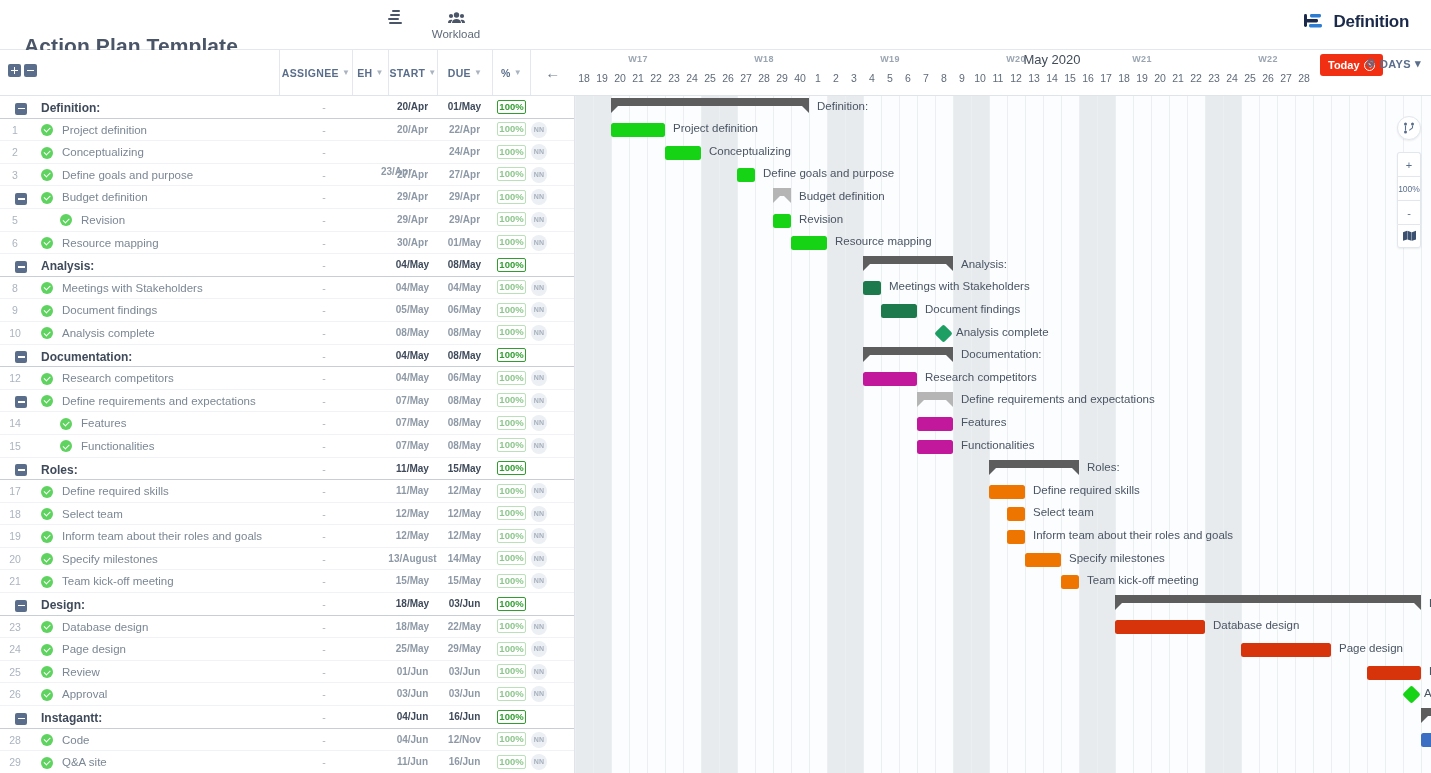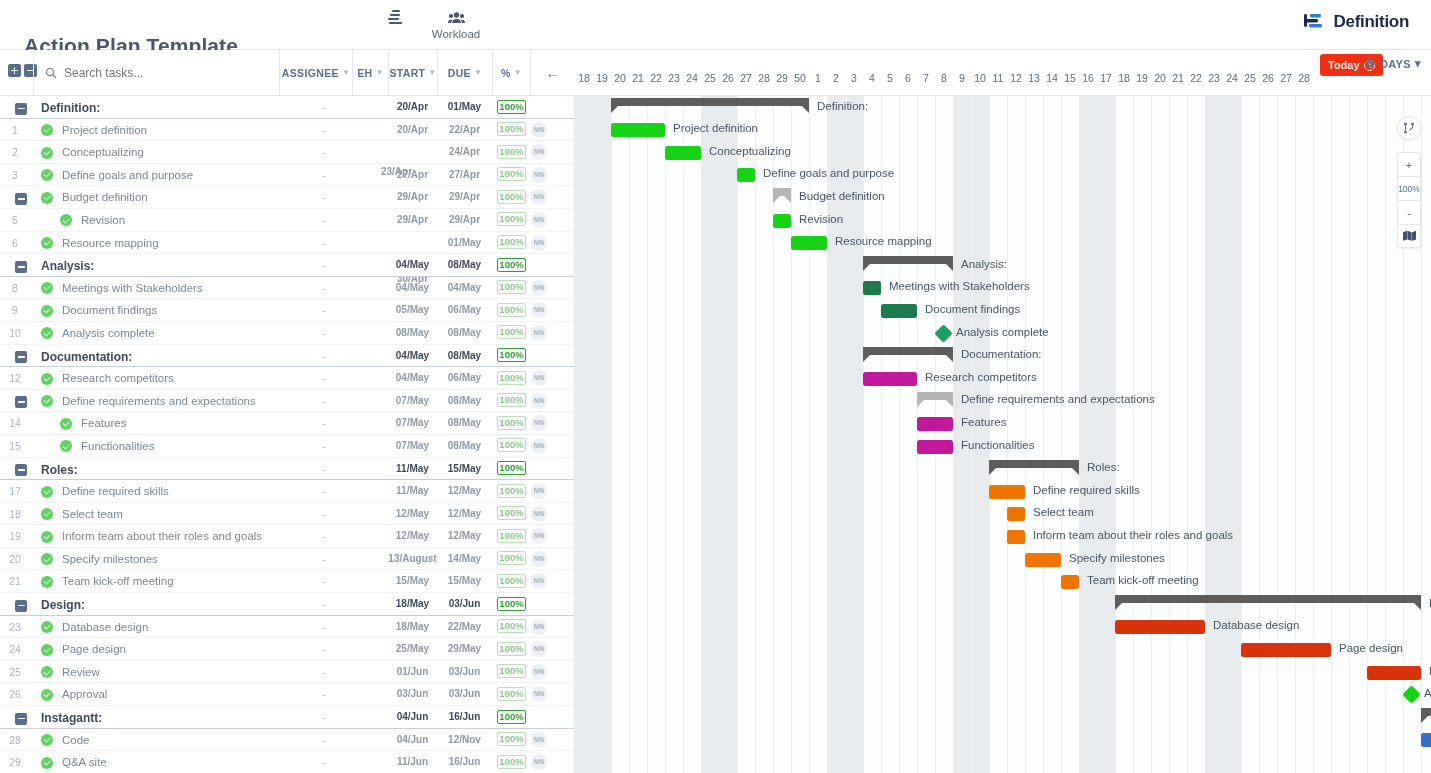--- a/index.html
+++ b/index.html
@@ -164,27 +164,20 @@
     </svg>
     <div id="logo-text">Definition</div>
   </div>
 </div>
 
 <div id="gridhead">
   <div id="expand-btns">
     <div class="sqbtn plus"></div>
     <div class="sqbtn"></div>
   </div>
-  <div id="searchwrap">
-    <svg width="12" height="12" viewBox="0 0 12 12">
-      <circle cx="5" cy="5" r="3.6" fill="none" stroke="#7b8794" stroke-width="1.3"></circle>
-      <line x1="7.7" y1="7.7" x2="11" y2="11" stroke="#7b8794" stroke-width="1.3"></line>
-    </svg>
-    <input id="search-input" placeholder="Search tasks..." style="">
-  </div>
   <div class="colhead" style="left:279px;width:73px;">
     <span>ASSIGNEE</span>
     <span class="fnl">▼</span>
   </div>
   <div class="colhead" style="left:352px;width:36px;">
     <span>EH</span>
     <span class="fnl">▼</span>
   </div>
   <div class="colhead" style="left:388px;width:49px;">
     <span>START</span>
@@ -260,21 +253,21 @@
       <div class="cell dt" style="left: 388px; width: 49px;">29/Apr</div>
       <div class="cell dt" style="left: 437px; width: 55px;">29/Apr</div>
       <div class="pct">100%</div>
       <div class="av">NN</div>
     </div>
     <div class="row">
       <div class="r-num">6</div>
       <div class="chk" style="left: 41px;"></div>
       <div class="tname" style="left: 62px;">Resource mapping</div>
       <div class="cell " style="left: 279px; width: 90px;">-</div>
-      <div class="cell dt" style="left: 388px; width: 49px; margin-top: 36px;">30/Apr</div>
+      <div class="cell dt" style="left: 388px; width: 49px;">30/Apr</div>
       <div class="cell dt" style="left: 437px; width: 55px;">01/May</div>
       <div class="pct">100%</div>
       <div class="av">NN</div>
     </div>
     <div class="row group">
       <div class="r-toggle"></div>
       <div class="tname" style="left: 41px;">Analysis:</div>
       <div class="cell " style="left: 279px; width: 90px;">-</div>
       <div class="cell dt" style="left: 388px; width: 49px;">04/May</div>
       <div class="cell dt" style="left: 437px; width: 55px;">08/May</div>
@@ -488,34 +481,43 @@
       <div class="tname" style="left: 62px;">Q&amp;A site</div>
       <div class="cell " style="left: 279px; width: 90px;">-</div>
       <div class="cell dt" style="left: 388px; width: 49px;">11/Jun</div>
       <div class="cell dt" style="left: 437px; width: 55px;">16/Jun</div>
       <div class="pct">100%</div>
       <div class="av">NN</div>
     </div>
   </div>
 
 <div id="tlhead">
+  <div id="tl-week-row">
+      <div class="wk" style="left: 36px; width: 54px;">W17</div>
+      <div class="wk" style="left: 162px; width: 54px;">W18</div>
+      <div class="wk" style="left: 288px; width: 54px;">W19</div>
+      <div class="wk" style="left: 414px; width: 54px;">W20</div>
+      <div class="wk" style="left: 540px; width: 54px;">W21</div>
+      <div class="wk" style="left: 666px; width: 54px;">W22</div>
+      <div class="mlabel" style="left: 432px; width: 90px;">May 2020</div>
+    </div>
   <div id="tl-day-row">
       <div class="dayn" style="left: 0px;">18</div>
       <div class="dayn" style="left: 18px;">19</div>
       <div class="dayn" style="left: 36px;">20</div>
       <div class="dayn" style="left: 54px;">21</div>
       <div class="dayn" style="left: 72px;">22</div>
       <div class="dayn" style="left: 90px;">23</div>
       <div class="dayn" style="left: 108px;">24</div>
       <div class="dayn" style="left: 126px;">25</div>
       <div class="dayn" style="left: 144px;">26</div>
       <div class="dayn" style="left: 162px;">27</div>
       <div class="dayn" style="left: 180px;">28</div>
       <div class="dayn" style="left: 198px;">29</div>
-      <div class="dayn" style="left: 216px;">50</div>
+      <div class="dayn" style="left: 216px;">40</div>
       <div class="dayn" style="left: 234px;">1</div>
       <div class="dayn" style="left: 252px;">2</div>
       <div class="dayn" style="left: 270px;">3</div>
       <div class="dayn" style="left: 288px;">4</div>
       <div class="dayn" style="left: 306px;">5</div>
       <div class="dayn" style="left: 324px;">6</div>
       <div class="dayn" style="left: 342px;">7</div>
       <div class="dayn" style="left: 360px;">8</div>
       <div class="dayn" style="left: 378px;">9</div>
       <div class="dayn" style="left: 396px;">10</div>

